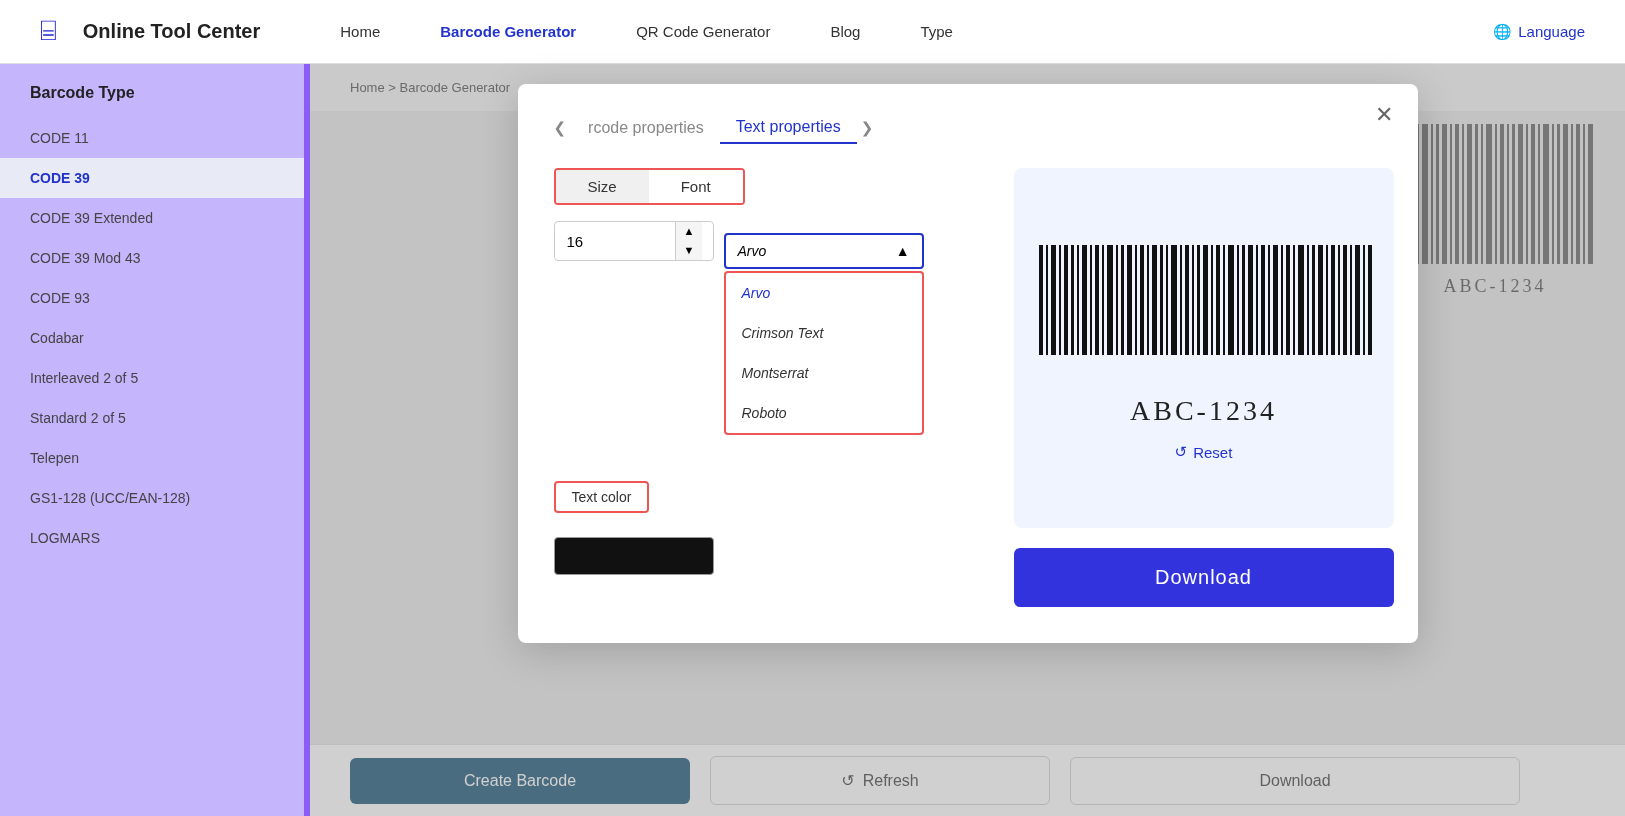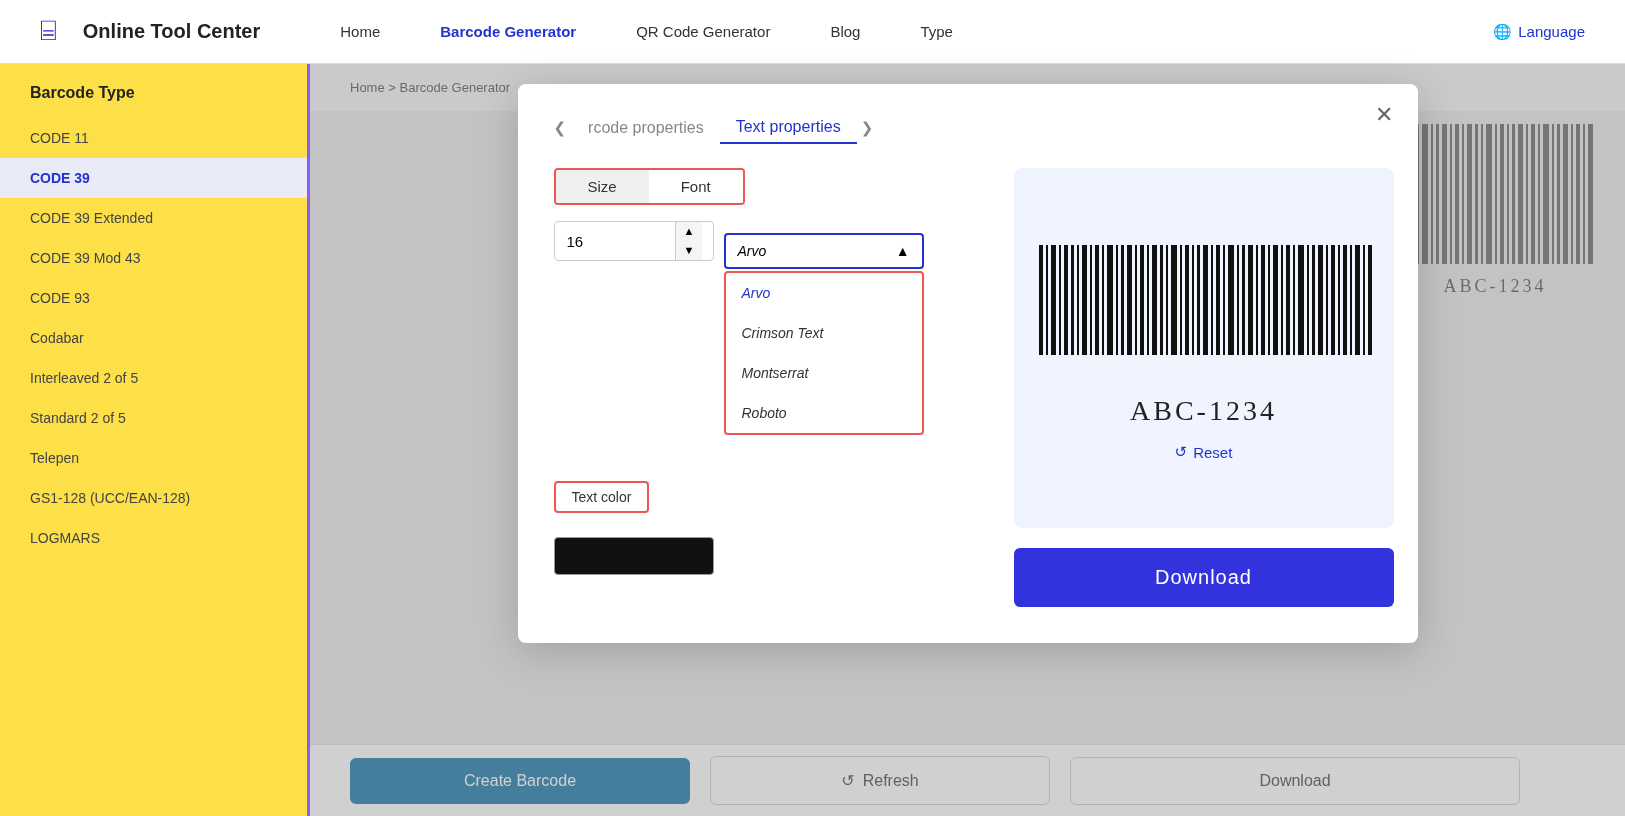--- a/index.html
+++ b/index.html
@@ -59,23 +59,23 @@
 
     
     .main-layout {
       display: flex;
       height: calc(816px - 64px);
     }
 
     
     .sidebar {
       width: 310px;
-      background: #fde047;
+      background: #c4b5fd;
       padding: 20px 0;
-      border-right: 3px solid #8b5cf6;
+      border-right: 6px solid #8b5cf6;
       overflow-y: auto;
     }
     .sidebar-title {
       font-size: 16px;
       font-weight: bold;
       color: #222;
       padding: 0 30px 16px 30px;
     }
     .sidebar-item {
       padding: 12px 30px;
@@ -114,21 +114,21 @@
       right: 0;
       height: 72px;
       background: #fff;
       border-top: 1px solid #ddd;
       display: flex;
       align-items: center;
       padding: 0 40px;
       gap: 20px;
     }
     .btn-create {
-      background: #0369a1;
+      background: #0c4a6e;
       color: #fff;
       border: none;
       padding: 14px 60px;
       font-size: 16px;
       border-radius: 6px;
       cursor: pointer;
       flex: 1;
       max-width: 340px;
     }
     .btn-refresh {

